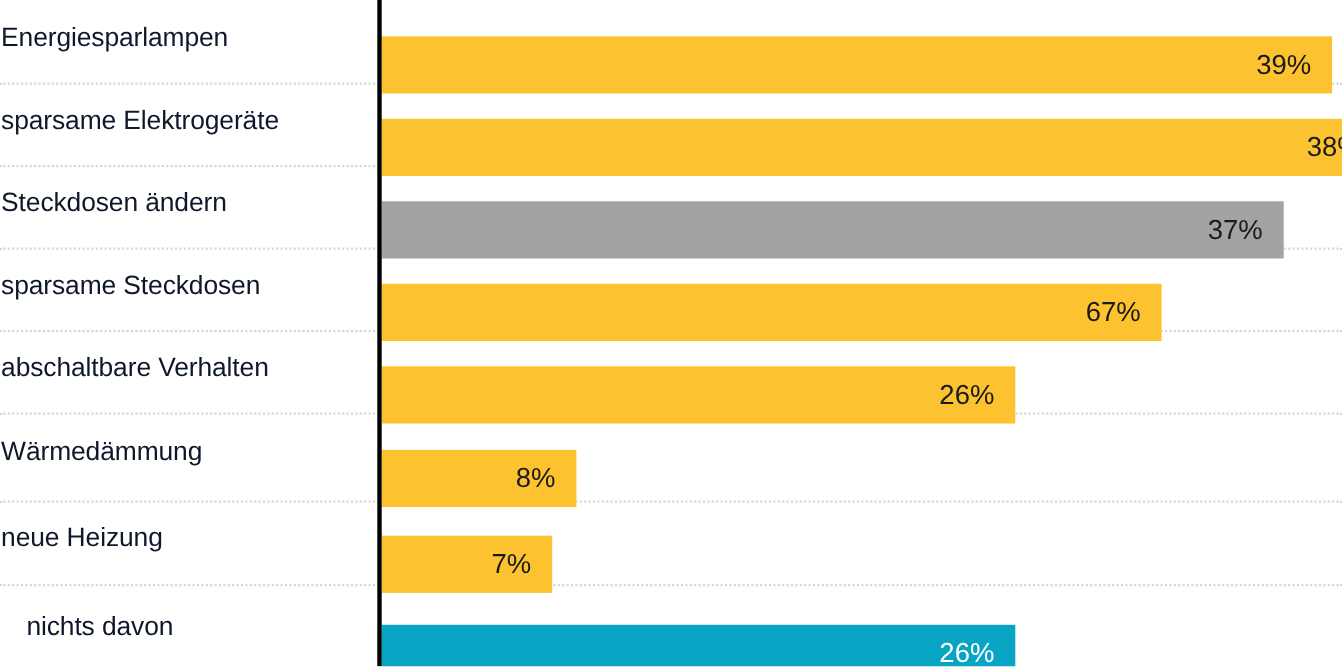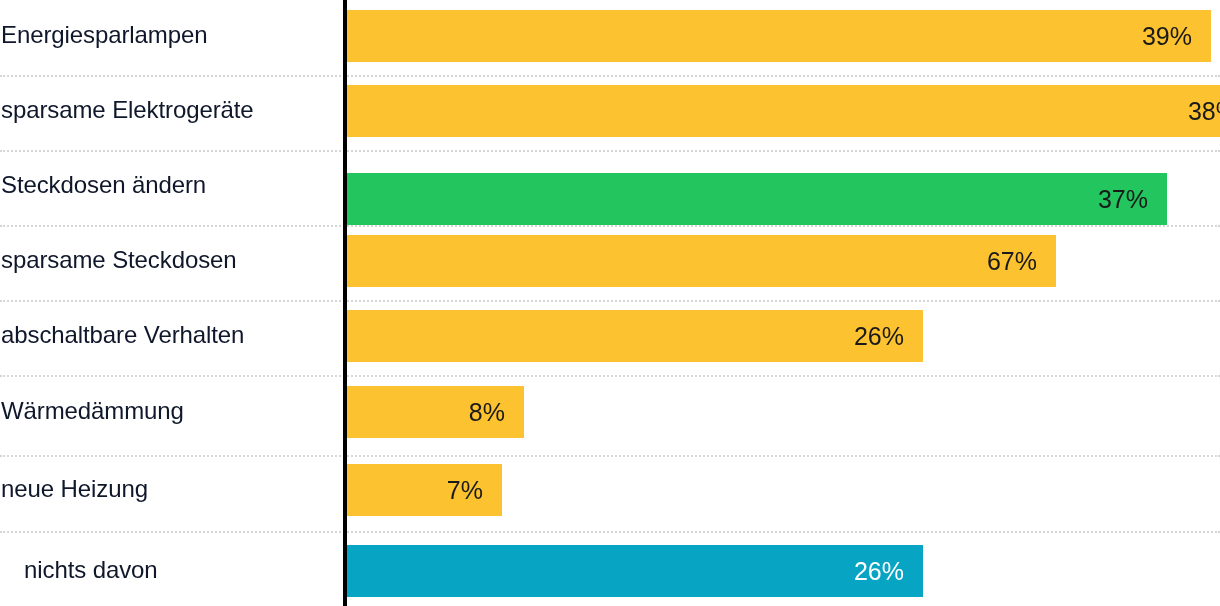--- a/index.html
+++ b/index.html
@@ -49,20 +49,21 @@
   }
   .bar {
     position: absolute;
     left: 347px;
     z-index: 3;
     display: flex;
     align-items: center;
     justify-content: flex-end;
     box-sizing: border-box;
     padding-right: 19px;
+    margin-top: 23px;
   }
   .bar-value {
     font-size: 25px;
     line-height: 1;
     white-space: nowrap;
   }
   .bar.v-dark .bar-value { color: #1a1a1a; }
   .bar.v-light .bar-value { color: #ffffff; }
 </style>
 </head>
@@ -76,21 +77,21 @@
       <div class="bar v-dark" style="top: 10px; height: 52px; width: 864px; background: rgb(253, 194, 47);">
         <span class="bar-value">39%</span>
       </div>
       <div class="row-sep" style="top: 150px;"></div>
       <div class="cat-label" style="top: 98px;">sparsame Elektrogeräte</div>
       <div class="bar v-dark" style="top: 85px; height: 52px; width: 910px; background: rgb(253, 194, 47);">
         <span class="bar-value">38%</span>
       </div>
       <div class="row-sep" style="top: 225px;"></div>
       <div class="cat-label" style="top: 173px;">Steckdosen ändern</div>
-      <div class="bar v-dark" style="top: 173px; height: 52px; width: 820px; background: #22c55e;">
+      <div class="bar v-dark" style="top: 160px; height: 52px; width: 820px; background: #a3a3a3;">
         <span class="bar-value">37%</span>
       </div>
       <div class="row-sep" style="top: 300px;"></div>
       <div class="cat-label" style="top: 248px;">sparsame Steckdosen</div>
       <div class="bar v-dark" style="top: 235px; height: 52px; width: 709px; background: rgb(253, 194, 47);">
         <span class="bar-value">67%</span>
       </div>
       <div class="row-sep" style="top: 375px;"></div>
       <div class="cat-label" style="top: 323px;">abschaltbare Verhalten</div>
       <div class="bar v-dark" style="top: 310px; height: 52px; width: 576px; background: rgb(253, 194, 47);">

